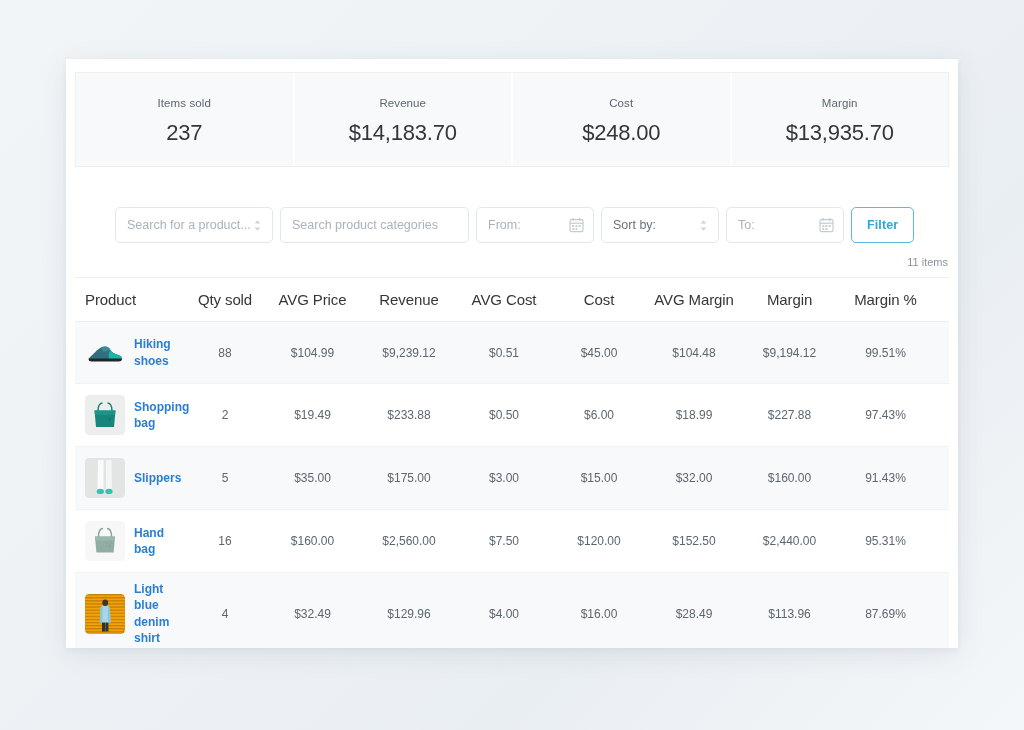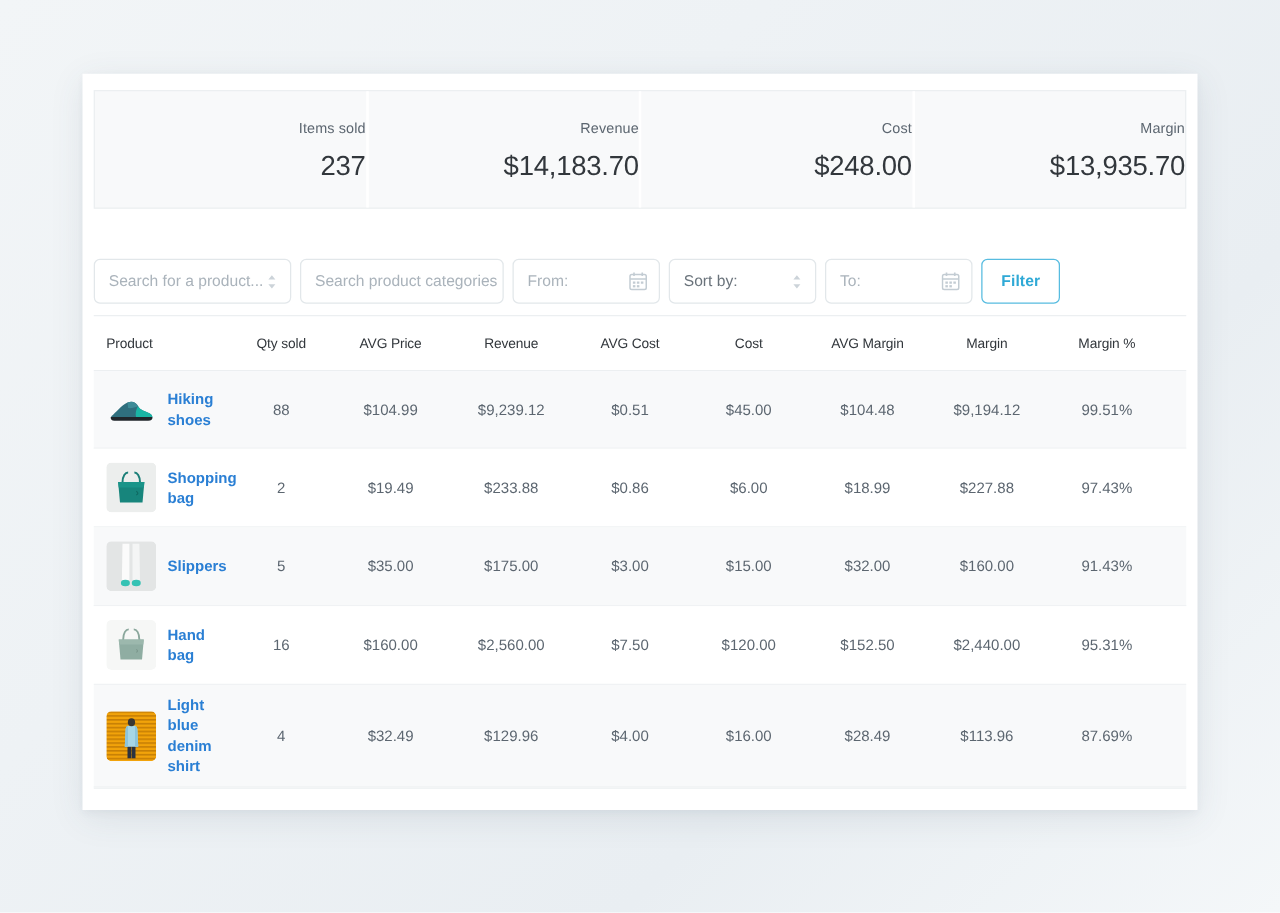--- a/index.html
+++ b/index.html
@@ -38,21 +38,21 @@
     display: flex;
     background: #f8f9fa;
     border: 1px solid #eceff1;
     height: 95px;
   }
   .stat {
     flex: 1 1 0;
     border-right: 2px solid #ffffff;
     display: flex;
     flex-direction: column;
-    align-items: flex-end;
+    align-items: center;
     justify-content: center;
     padding-top: 4px;
   }
   .stat:last-child { border-right: none; }
   .stat-label {
     font-size: 11.5px;
     color: #5c6670;
     letter-spacing: .1px;
     margin-bottom: 11px;
   }
@@ -62,39 +62,40 @@
     letter-spacing: -.2px;
   }
 
   
   .filters {
     display: flex;
     align-items: flex-end;
     gap: 7px;
     margin-top: 40px;
     padding-left: 0px;
+    margin-left: 40px;
   }
   .field {
     height: 36px;
     border: 1px solid #e2e7ea;
     border-radius: 5px;
     background: #fff;
     display: flex;
     align-items: center;
     padding: 0 9px 0 11px;
     position: relative;
   }
   .field .ph {
     font-size: 12.5px;
     color: #aab3bb;
     white-space: nowrap;
     flex: 1;
   }
   .f-product   { width: 158px; }
-  .f-category  { width: 163px; }
+  .f-category  { width: 189px; }
   .f-sort      { width: 118px; }
   .f-from      { width: 118px; }
   .f-to        { width: 118px; gap: 20px; }
   .f-sort .ph  { color: #6a737b; }
 
   .ico { flex: 0 0 auto; display: flex; align-items: center; }
 
   .btn {
     height: 36px;
     border: 1px solid #57bce0;
@@ -129,21 +130,21 @@
   }
   .trow {
     display: flex;
     align-items: center;
   }
   .thead {
     height: 44px;
     border-bottom: 1px solid #eceff1;
   }
   .thead .cell {
-    font-size: 11px;
+    font-size: 15px;
     color: #32373c;
     letter-spacing: -.1px;
   }
   .tbody .trow { border-bottom: 1px solid #f0f2f4; }
   .tbody .trow:nth-child(odd)  { background: #f8f9fa; }
   .tbody .trow:nth-child(even) { background: #ffffff; }
 
   .cell {
     font-size: 12px;
     color: #5c6670;
@@ -262,20 +263,21 @@
             <rect x="9.7" y="8.2" width="2" height="1.8" fill="#c3ccd3"></rect>
             <rect x="3.3" y="11.1" width="2" height="1.8" fill="#c3ccd3"></rect>
             <rect x="6.5" y="11.1" width="2" height="1.8" fill="#c3ccd3"></rect>
           </svg>
         </span>
       </div>
 
       <button class="btn btn-filter">Filter</button>
     </div>
 
+    <div class="items-count">11 items</div>
 
     <div class="table">
 
       <div class="trow thead">
         <div class="cell c-product">Product</div>
         <div class="cell c-qty">Qty sold</div>
         <div class="cell c-avgprice">AVG Price</div>
         <div class="cell c-revenue">Revenue</div>
         <div class="cell c-avgcost">AVG Cost</div>
         <div class="cell c-cost">Cost</div>
@@ -317,21 +319,21 @@
                 <path d="M9.5 15.5 L30.5 15.5 L29 32 L11 32 Z" fill="#17857c"></path>
                 <path d="M9.5 15.5 L30.5 15.5 L30 20 L10 20 Z" fill="#1a9489"></path>
                 <path d="M24 23 q2.5 1.5 0 3" fill="none" stroke="#0f6b63" stroke-width="1"></path>
               </svg>
             </span>
             <span class="prod-link">Shopping bag</span>
           </div>
           <div class="cell c-qty">2</div>
           <div class="cell c-avgprice">$19.49</div>
           <div class="cell c-revenue">$233.88</div>
-          <div class="cell c-avgcost">$0.86</div>
+          <div class="cell c-avgcost">$0.50</div>
           <div class="cell c-cost">$6.00</div>
           <div class="cell c-avgmarg">$18.99</div>
           <div class="cell c-margin">$227.88</div>
           <div class="cell c-marginp">97.43%</div>
         </div>
 
         <div class="trow" style="height:63px">
           <div class="cell c-product">
             <span class="thumb">
               <svg width="40" height="40" viewBox="0 0 40 40">

